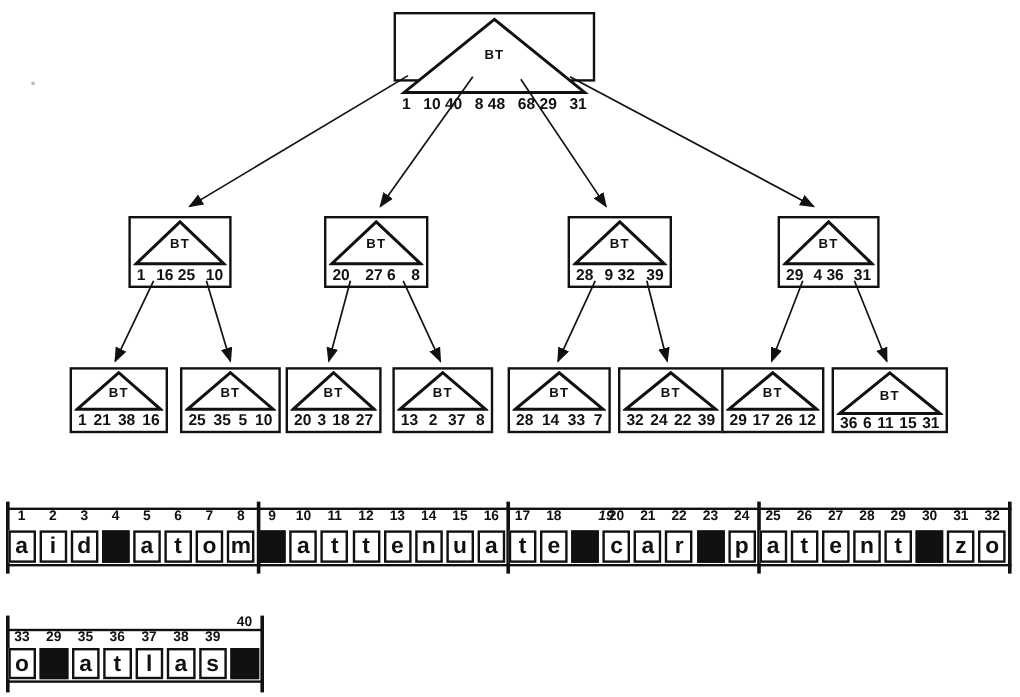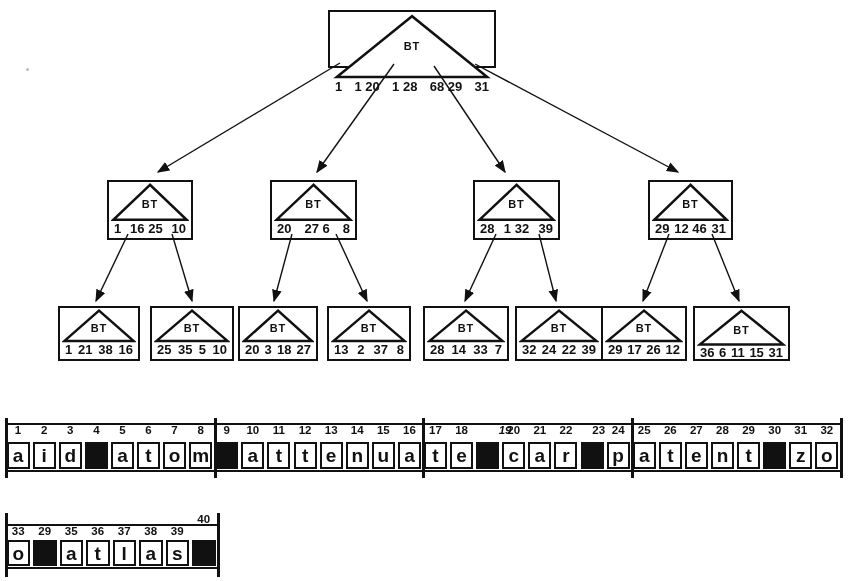--- a/index.html
+++ b/index.html
@@ -71,22 +71,22 @@
 
 <div class="node" style="left: 328px; top: 10px; width: 168px; height: 58px;">
       <div class="tri">
         <svg viewBox="0 0 100 42" preserveAspectRatio="none">
           <polygon points="50,2 3,40 97,40" fill="#fff" stroke="#111" stroke-width="2.5" vector-effect="non-scaling-stroke"></polygon>
         </svg>
         <div class="bt">BT</div>
       </div>
       <div class="keys">
         <span class="key">1</span>
-        <span class="key">1 20</span>
-        <span class="key">1 28</span>
+        <span class="key">10 40</span>
+        <span class="key">8 48</span>
         <span class="key">68 29</span>
         <span class="key">31</span>
       </div>
     </div>
     <div class="node" style="left: 107px; top: 180px; width: 86px; height: 60px;">
       <div class="tri">
         <svg viewBox="0 0 100 42" preserveAspectRatio="none">
           <polygon points="50,2 3,40 97,40" fill="#fff" stroke="#111" stroke-width="2.5" vector-effect="non-scaling-stroke"></polygon>
         </svg>
         <div class="bt">BT</div>
@@ -112,34 +112,34 @@
     </div>
     <div class="node" style="left: 473px; top: 180px; width: 87px; height: 60px;">
       <div class="tri">
         <svg viewBox="0 0 100 42" preserveAspectRatio="none">
           <polygon points="50,2 3,40 97,40" fill="#fff" stroke="#111" stroke-width="2.5" vector-effect="non-scaling-stroke"></polygon>
         </svg>
         <div class="bt">BT</div>
       </div>
       <div class="keys">
         <span class="key">28</span>
-        <span class="key">1 32</span>
+        <span class="key">9 32</span>
         <span class="key">39</span>
       </div>
     </div>
     <div class="node" style="left: 648px; top: 180px; width: 85px; height: 60px;">
       <div class="tri">
         <svg viewBox="0 0 100 42" preserveAspectRatio="none">
           <polygon points="50,2 3,40 97,40" fill="#fff" stroke="#111" stroke-width="2.5" vector-effect="non-scaling-stroke"></polygon>
         </svg>
         <div class="bt">BT</div>
       </div>
       <div class="keys">
         <span class="key">29</span>
-        <span class="key">12 46</span>
+        <span class="key">4 36</span>
         <span class="key">31</span>
       </div>
     </div>
     <div class="node" style="left: 58px; top: 306px; width: 82px; height: 55px;">
       <div class="tri">
         <svg viewBox="0 0 100 42" preserveAspectRatio="none">
           <polygon points="50,2 3,40 97,40" fill="#fff" stroke="#111" stroke-width="2.5" vector-effect="non-scaling-stroke"></polygon>
         </svg>
         <div class="bt">BT</div>
       </div>
@@ -294,21 +294,21 @@
       <div class="idx" style="left: 443.5px; width: 26.09px; top: 7px;">18</div>
       <div class="cell" style="left: 445px; width: 23.1px; top: 24px; height: 27px;">e</div>
       <div class="idx" style="left: 487px; width: 26.09px; top: 7px; font-style: italic;">19</div>
       <div class="cell black" style="left: 471.1px; width: 23.1px; top: 24px; height: 27px;"></div>
       <div class="idx" style="left: 495.7px; width: 26.09px; top: 7px;">20</div>
       <div class="cell" style="left: 497.2px; width: 23.1px; top: 24px; height: 27px;">c</div>
       <div class="idx" style="left: 521.8px; width: 26.09px; top: 7px;">21</div>
       <div class="cell" style="left: 523.3px; width: 23.1px; top: 24px; height: 27px;">a</div>
       <div class="idx" style="left: 547.9px; width: 26.09px; top: 7px;">22</div>
       <div class="cell" style="left: 549.4px; width: 23.1px; top: 24px; height: 27px;">r</div>
-      <div class="idx" style="left: 574px; width: 26.09px; top: 7px; text-align: right;">23</div>
+      <div class="idx" style="left: 574px; width: 26.09px; top: 7px;">23</div>
       <div class="cell black" style="left: 575.5px; width: 23.1px; top: 24px; height: 27px;"></div>
       <div class="idx" style="left: 600.1px; width: 26.09px; top: 7px;">24</div>
       <div class="cell" style="left: 601.6px; width: 23.1px; top: 24px; height: 27px;">p</div>
       <div class="idx" style="left: 626.2px; width: 26.09px; top: 7px;">25</div>
       <div class="cell" style="left: 627.7px; width: 23.1px; top: 24px; height: 27px;">a</div>
       <div class="idx" style="left: 652.3px; width: 26.09px; top: 7px;">26</div>
       <div class="cell" style="left: 653.8px; width: 23.1px; top: 24px; height: 27px;">t</div>
       <div class="idx" style="left: 678.3px; width: 26.09px; top: 7px;">27</div>
       <div class="cell" style="left: 679.8px; width: 23.1px; top: 24px; height: 27px;">e</div>
       <div class="idx" style="left: 704.4px; width: 26.09px; top: 7px;">28</div>

